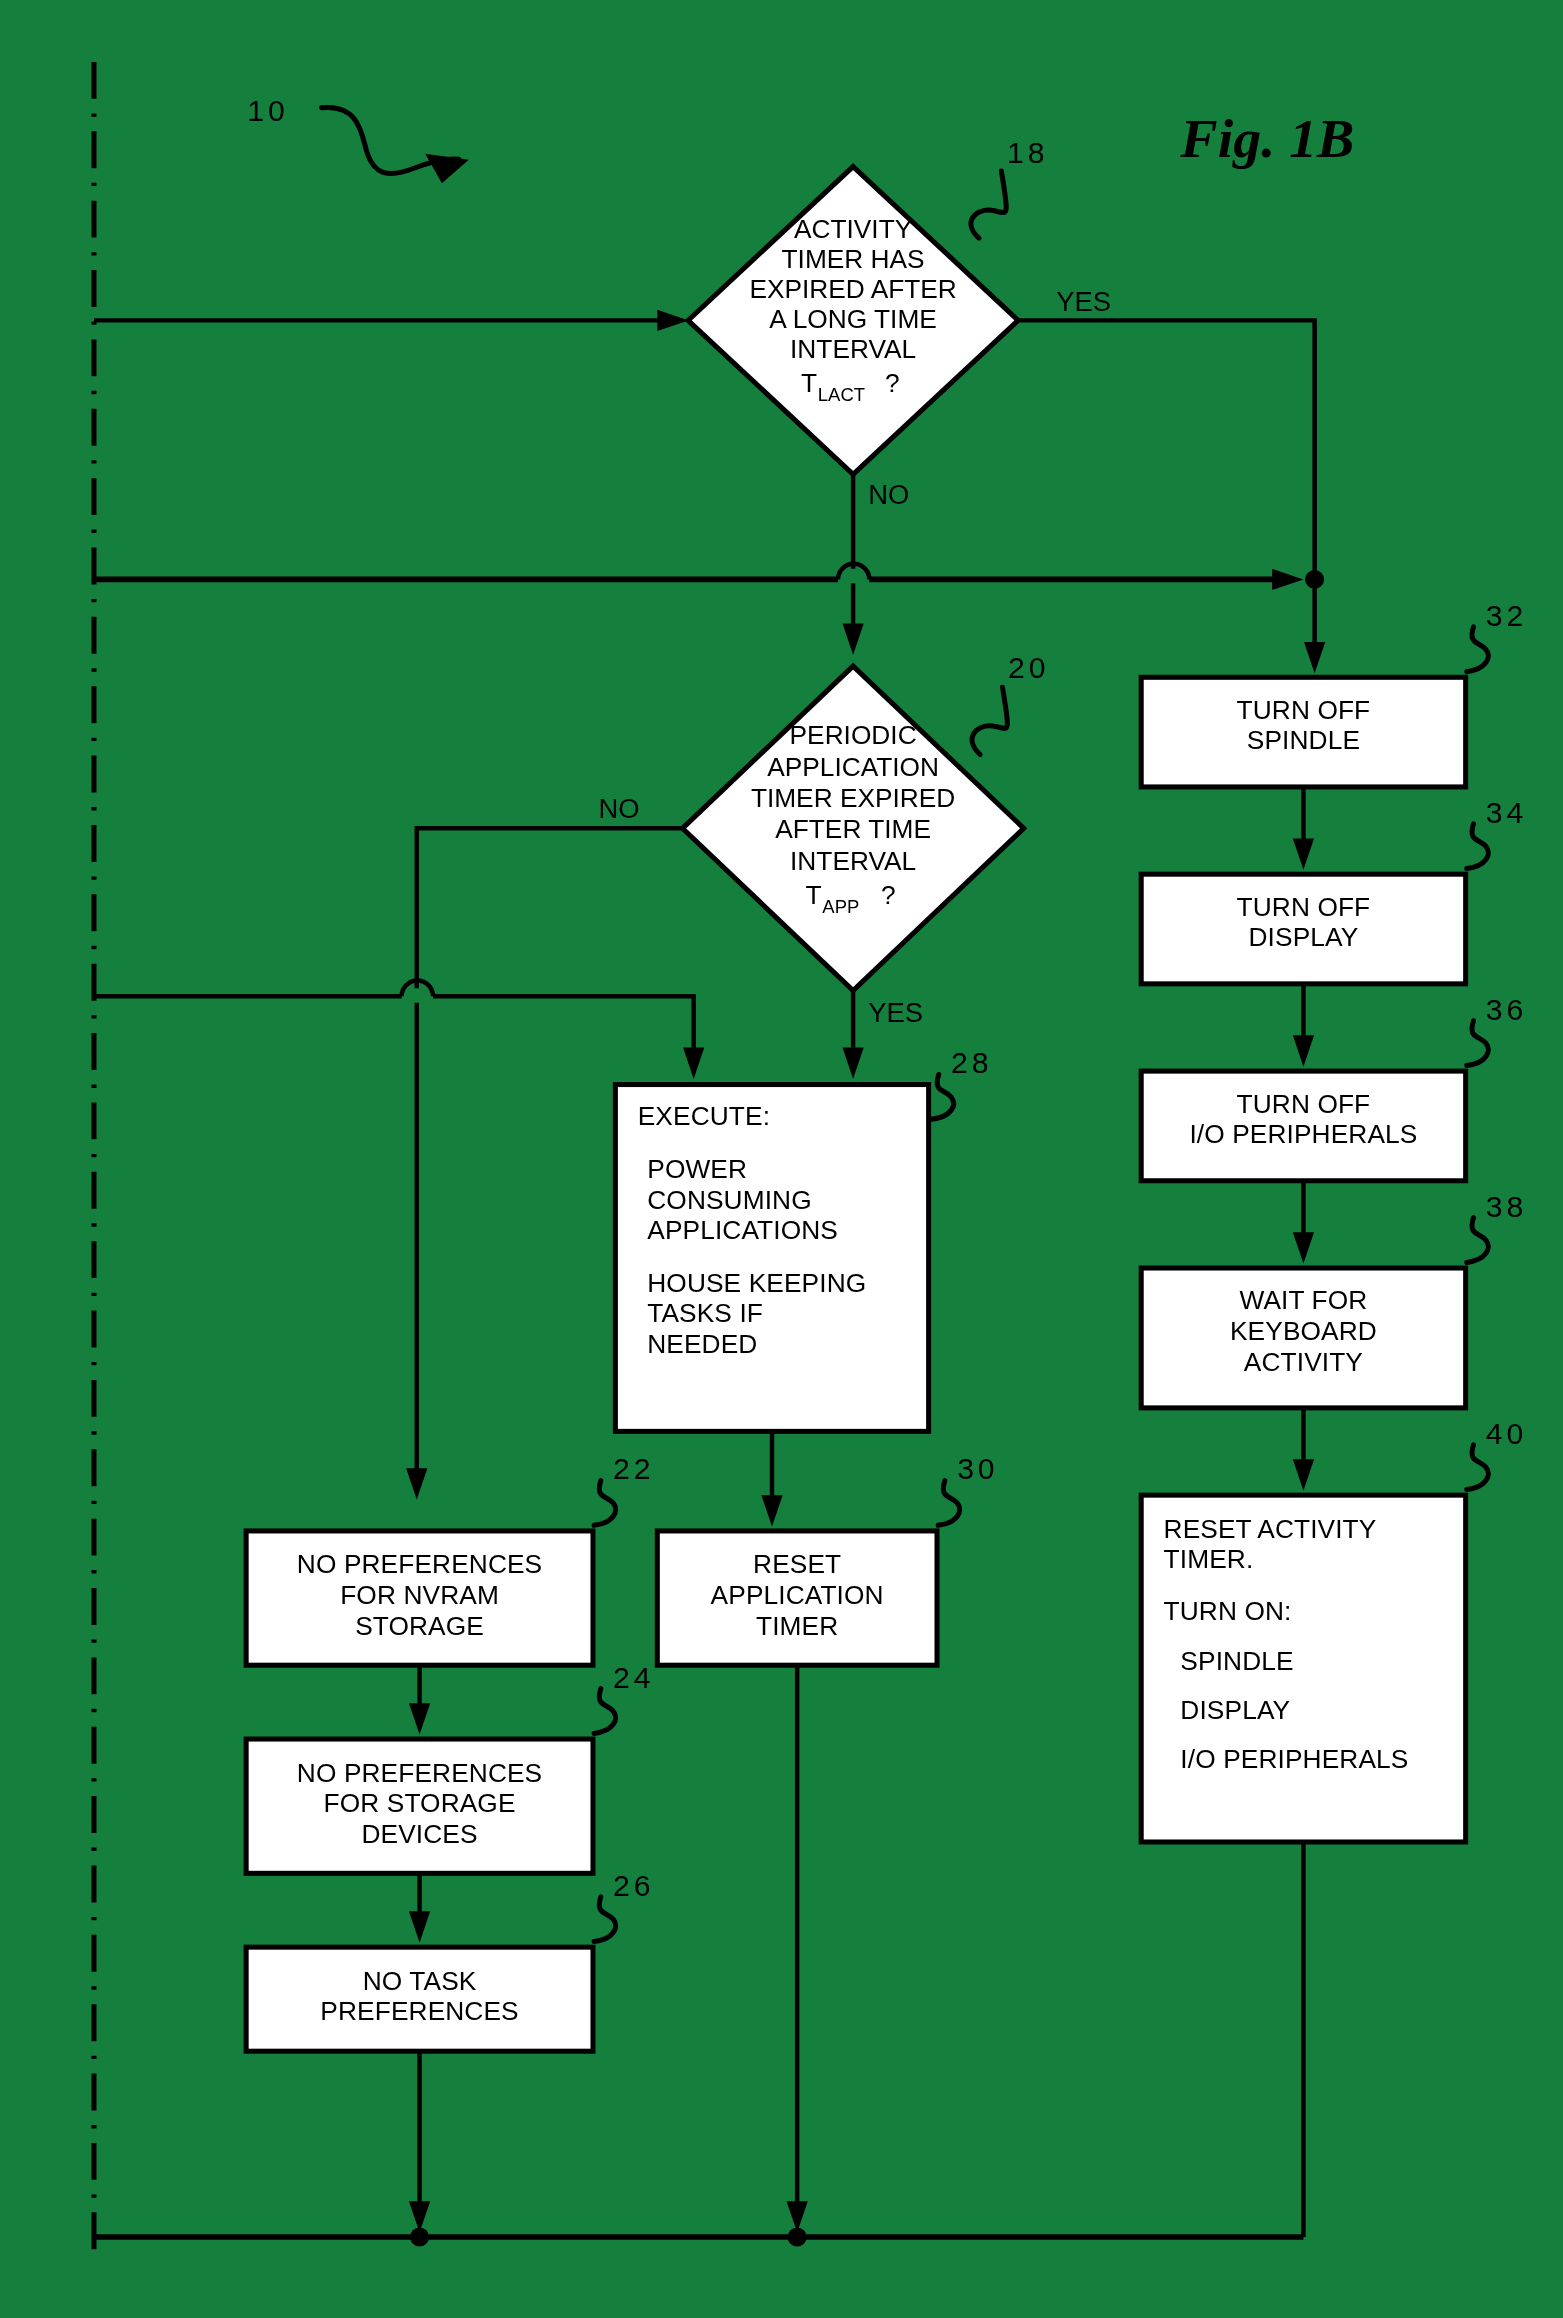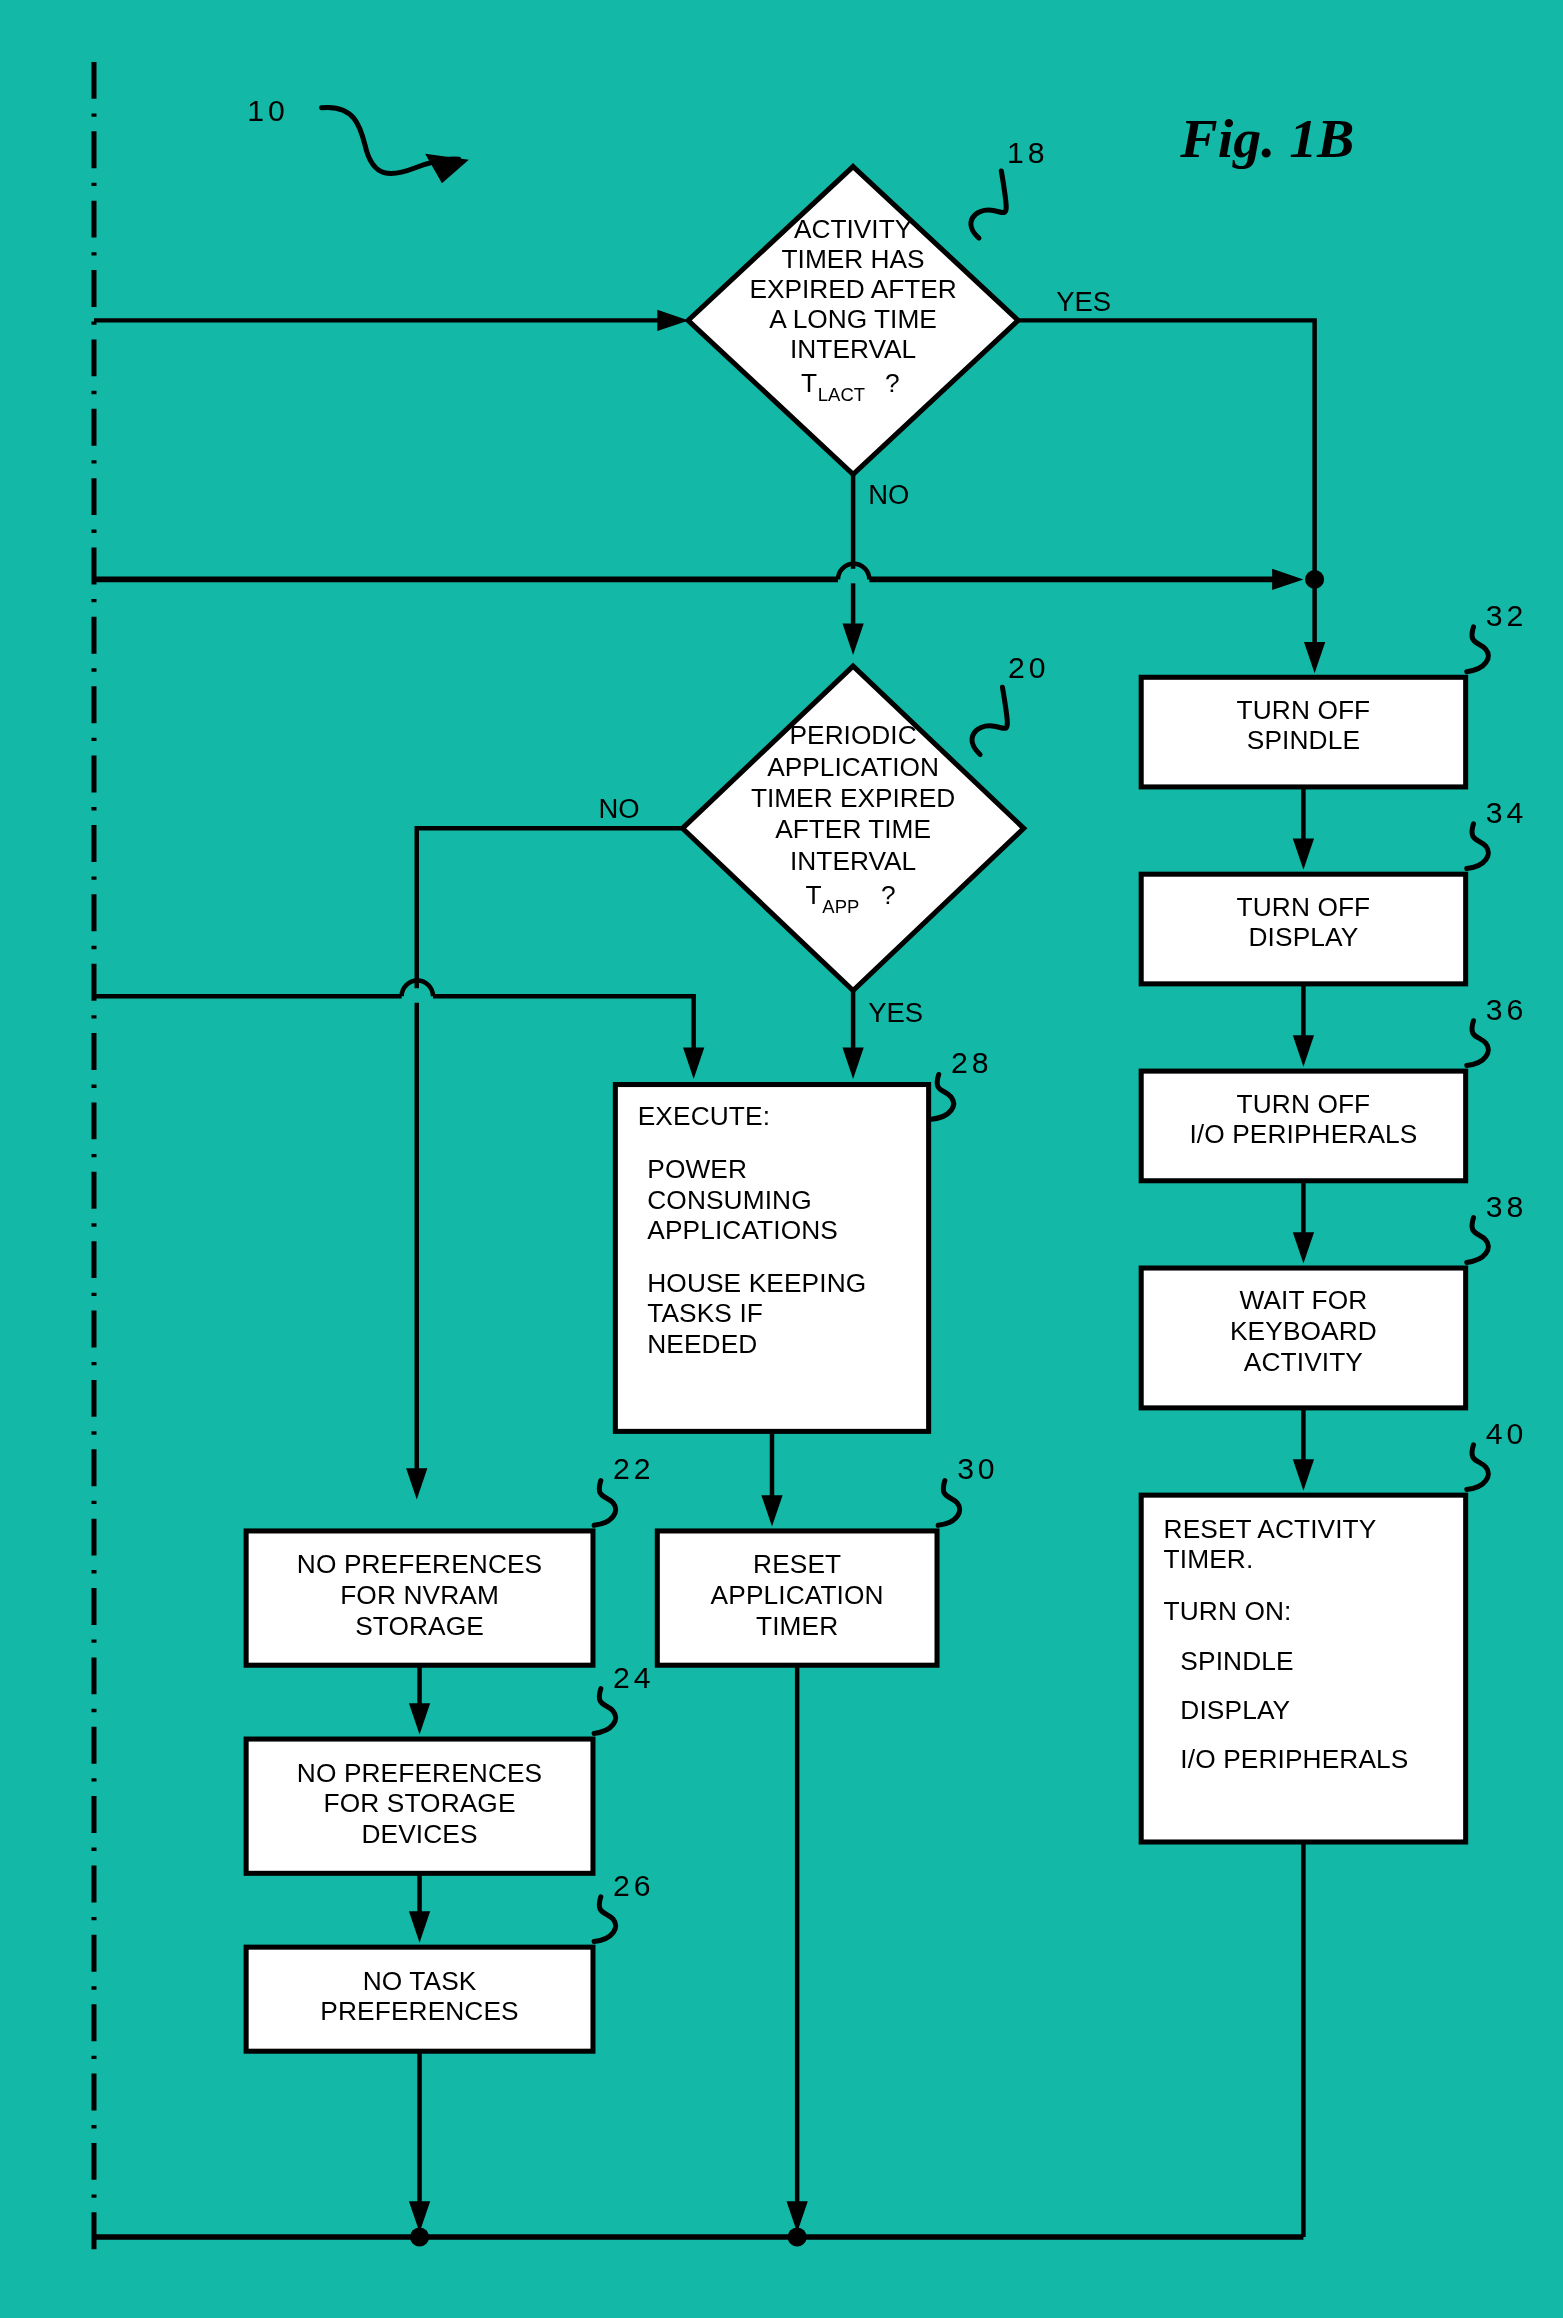--- a/index.html
+++ b/index.html
@@ -8,21 +8,21 @@
     padding: 0;
     background: #ffffff;
   }
   body {
     font-family: "Liberation Sans", sans-serif;
   }
   #figure-root {
     position: relative;
     width: 1563px;
     height: 2319px;
-    background: #14b8a6;
+    background: #15803d;
     overflow: hidden;
   }
   svg#flow {
     position: absolute;
     top: 0;
     left: 0;
     width: 1563px;
     height: 2319px;
     display: block;
   }

